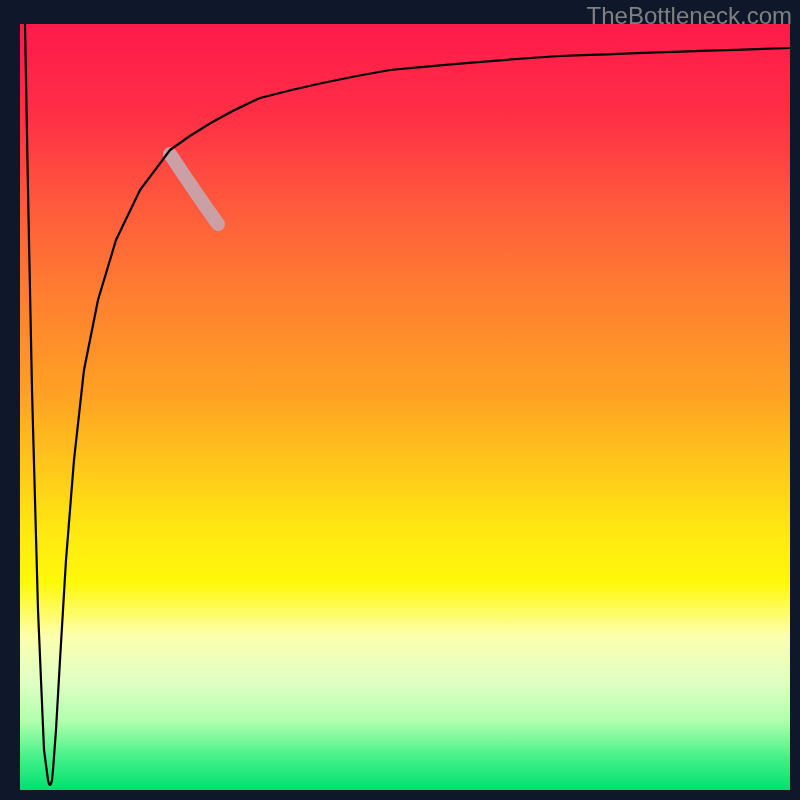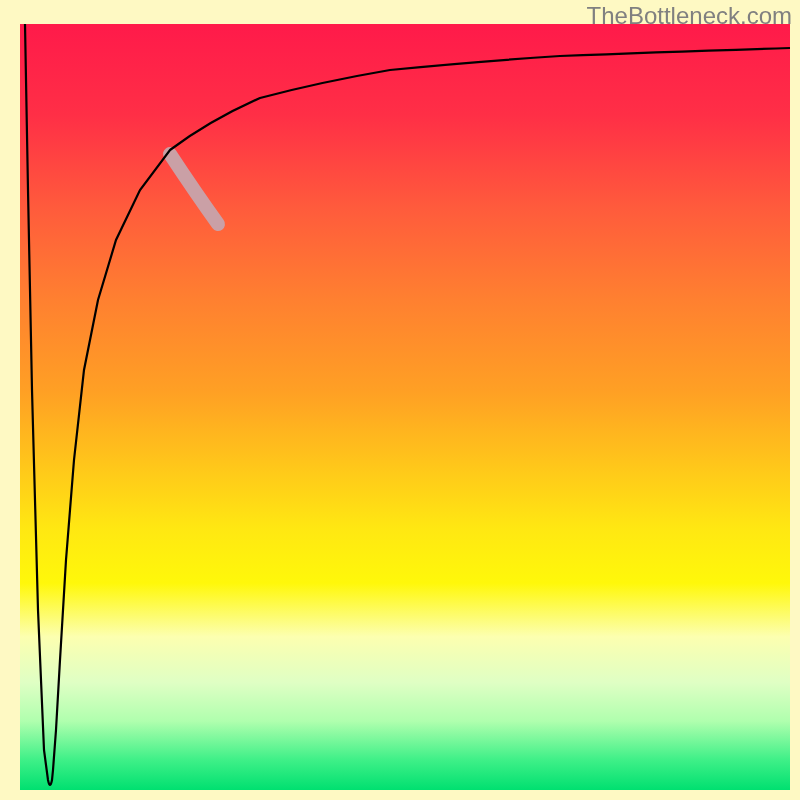--- a/index.html
+++ b/index.html
@@ -1,21 +1,21 @@
 <!DOCTYPE html>
 <html><head>
 <meta charset="utf-8">
 <style>
   * { margin: 0; padding: 0; box-sizing: border-box; }
   html, body { width: 800px; height: 800px; overflow: hidden; background: #fff; }
   .frame {
     position: relative;
     width: 800px;
     height: 800px;
-    background: #fef9c3;
+    background: #0f172a;
   }
   .watermark {
     position: absolute;
     top: 2px;
     right: 8px;
     color: #808080;
     font-family: Arial, Helvetica, sans-serif;
     font-size: 24px;
     font-weight: 400;
     letter-spacing: 0;

